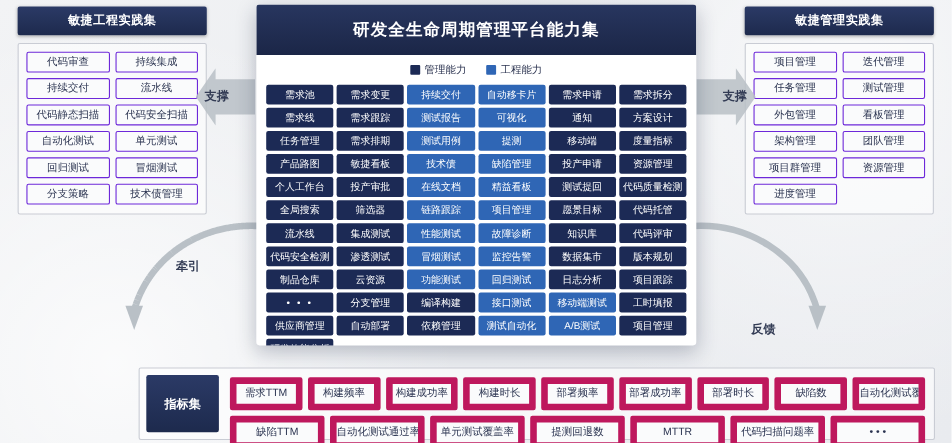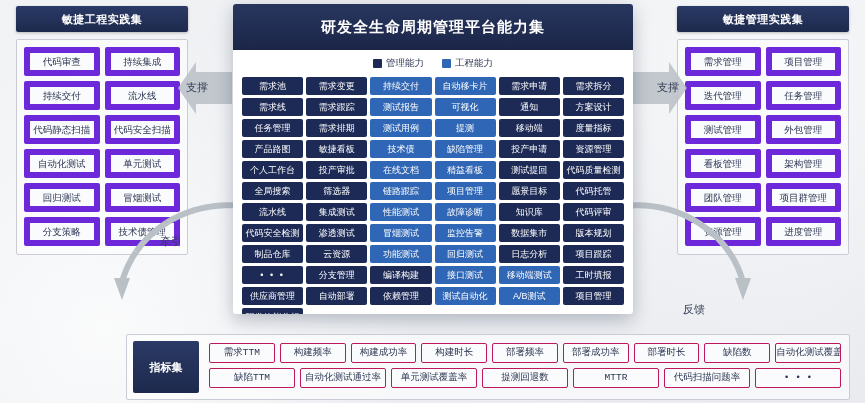--- a/index.html
+++ b/index.html
@@ -23,21 +23,21 @@
     background:linear-gradient(180deg,#2b3a66,#1d2a4d);
     border-radius:2px;letter-spacing:.5px;
     box-shadow:0 1px 3px rgba(0,0,0,.25);
   }
   .panel-body{
     margin-top:7px;border:1px solid #c9ccd4;background:rgba(255,255,255,.55);
     padding:7px 7px 8px 7px;border-radius:2px;
     display:grid;grid-template-columns:1fr 1fr;gap:5px;
   }
   .chip{
-    border:6px solid #6d28d9;background:#fafbfc;color:#2a3350;
+    border:1px solid #6d28d9;background:#fafbfc;color:#2a3350;
     font-size:9.5px;line-height:17px;height:17px;text-align:center;border-radius:2px;
     overflow:hidden;white-space:nowrap;
   }
 
   
   .center{
     position:absolute;left:233px;top:4px;width:400px;height:310px;
     background:#fff;border-radius:3px;
     box-shadow:0 6px 18px rgba(30,40,70,.28);
     overflow:hidden;
@@ -57,40 +57,40 @@
     white-space:nowrap;overflow:hidden;
   }
   .cell.d{background:#1c2a55;}
   .cell.l{background:#2f66b5;}
   .cell.dots{background:#1c2a55;letter-spacing:2px;}
 
   
   .arrow{position:absolute;}
   .arrow svg{display:block;}
   .arrow-label{
-    position:absolute;font-size:11px;color:#333c55;font-weight:normal;
+    position:absolute;font-size:11px;color:#333c55;font-weight:bold;
   }
 
   
   .metrics{
     position:absolute;left:126px;top:334px;width:722px;height:64px;
     background:rgba(255,255,255,.6);border:1px solid #c9ccd4;border-radius:2px;
     display:flex;align-items:stretch;
   }
   .metrics-title{
     width:66px;background:linear-gradient(180deg,#2b3a66,#1d2a4d);color:#fff;
     display:flex;align-items:center;justify-content:center;font-size:11px;font-weight:bold;
     margin:6px 0 6px 6px;border-radius:2px;
   }
   .metrics-body{flex:1;padding:8px 8px 8px 10px;display:flex;flex-direction:column;gap:5px;}
   .metrics-row{display:flex;gap:5px;}
   .mchip{
-    flex:1;border:1px solid #be185d;background:#fafbfc;color:#2a3350;
+    flex:1;border:6px solid #be185d;background:#fafbfc;color:#2a3350;
     font-size:9.5px;line-height:18px;height:18px;text-align:center;border-radius:2px;
-    white-space:nowrap;overflow:hidden;font-family:Liberation Mono, monospace;
+    white-space:nowrap;overflow:hidden;
   }
 </style>
 </head>
 <body>
 
 <div class="bg-deco"></div>
 
 <div class="side-panel left">
   <div class="panel-title">敏捷工程实践集</div>
   <div class="panel-body">
@@ -105,21 +105,20 @@
     <div class="chip">回归测试</div>
     <div class="chip">冒烟测试</div>
     <div class="chip">分支策略</div>
     <div class="chip">技术债管理</div>
   </div>
 </div>
 
 <div class="side-panel right">
   <div class="panel-title">敏捷管理实践集</div>
   <div class="panel-body">
-    <div class="chip">需求管理</div>
     <div class="chip">项目管理</div>
     <div class="chip">迭代管理</div>
     <div class="chip">任务管理</div>
     <div class="chip">测试管理</div>
     <div class="chip">外包管理</div>
     <div class="chip">看板管理</div>
     <div class="chip">架构管理</div>
     <div class="chip">团队管理</div>
     <div class="chip">项目群管理</div>
     <div class="chip">资源管理</div>
@@ -148,21 +147,21 @@
   </svg>
 </div>
 <div class="arrow-label" style="left:160px;top:234px;">牵引</div>
 
 <div class="arrow" style="right:96px;top:196px;">
   <svg width="150" height="110" viewBox="0 0 150 110">
     <path d="M4,10 C60,4 110,36 124,86" stroke="#b9c0c6" stroke-width="6" fill="none"></path>
     <polygon points="124,104 116,82 132,82" fill="#b9c0c6"></polygon>
   </svg>
 </div>
-<div class="arrow-label" style="right:160px;top:302px;">反馈</div>
+<div class="arrow-label" style="right:160px;top:292px;">反馈</div>
 
 <div class="center">
   <div class="center-head">研发全生命周期管理平台能力集</div>
   <div class="legend">
     <div class="legend-item">
       <span class="swatch" style="background:#1c2a55"></span>
       <span>管理能力</span>
     </div>
     <div class="legend-item">
       <span class="swatch" style="background:#2f66b5"></span>

